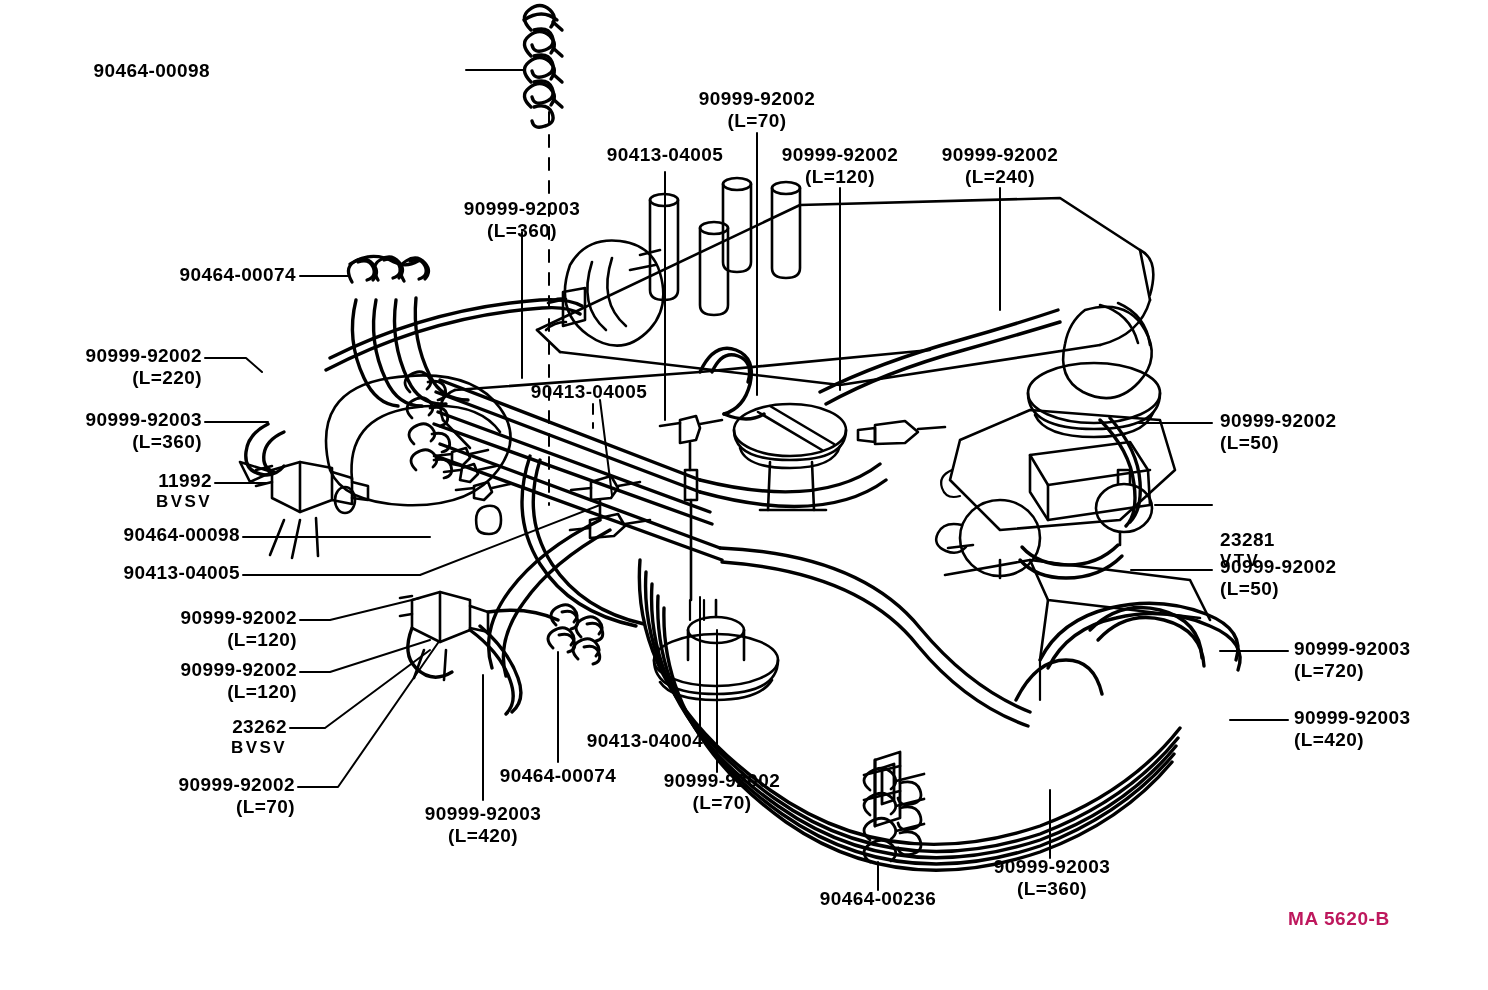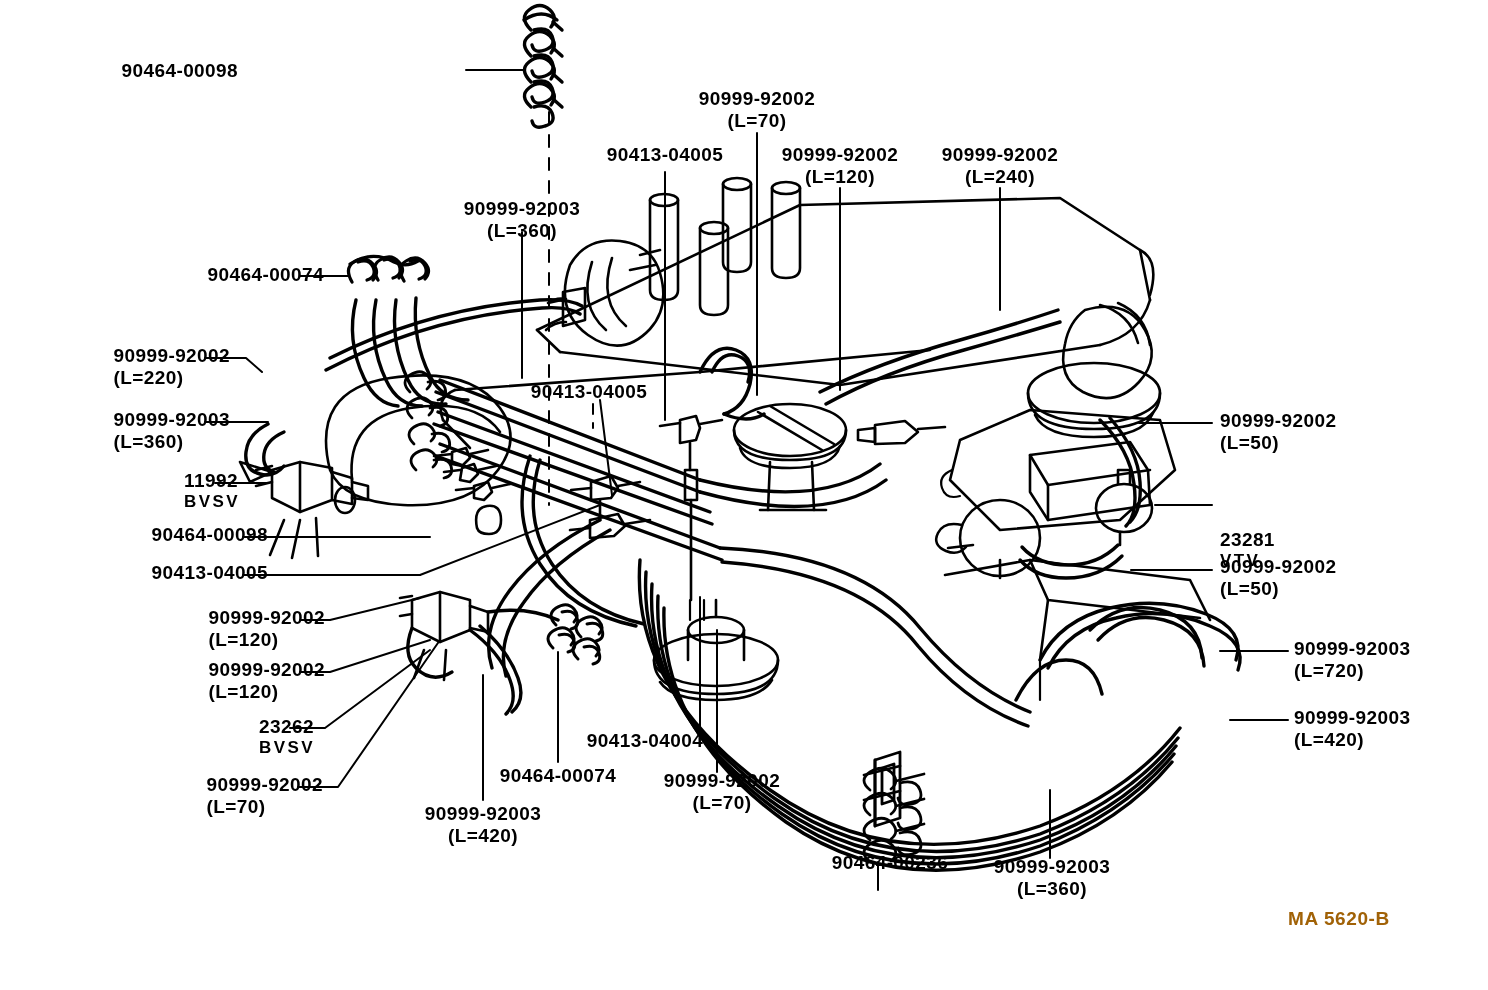--- a/index.html
+++ b/index.html
@@ -15,36 +15,36 @@
     position:absolute;
     font-family:"Liberation Sans", sans-serif;
     font-weight:bold;
     font-size:19px;
     letter-spacing:0.4px;
     color:#000;
     white-space:nowrap;
     line-height:1.18;
   }
   .lbl .l2{display:block;}
-  .ta-r{text-align:left;margin-left:28px;}
+  .ta-r{text-align:right;}
   .ta-l{text-align:left;}
   .ta-c{text-align:center;}
   .sub{
     display:block;
     font-size:17px;
     font-weight:bold;
     letter-spacing:2.4px;
   }
   .code{
     position:absolute;
     font-family:"Liberation Sans", sans-serif;
     font-weight:bold;
     font-size:19px;
     letter-spacing:0.6px;
-    color:#a16207;
+    color:#be185d;
   }
 </style>
 </head>
 <body>
 
 <div id="page">
 
   <svg id="art" viewBox="0 0 1488 990">
     <g fill="none" stroke="#000" stroke-width="2.2" stroke-linecap="round" stroke-linejoin="round">
 
@@ -471,21 +471,21 @@
 
   <div class="lbl ta-c" style="left:645px;top:730px;transform:translateX(-50%);">
     <span>90413-04004</span>
   </div>
 
   <div class="lbl ta-c" style="left:722px;top:770px;transform:translateX(-50%);">
     <span>90999-92002</span>
     <span class="l2">(L=70)</span>
   </div>
 
-  <div class="lbl ta-c" style="left:878px;top:852px;transform:translateX(-50%);margin-left:12px;">
+  <div class="lbl ta-c" style="left:878px;top:888px;transform:translateX(-50%);">
     <span>90464-00236</span>
   </div>
 
   <div class="lbl ta-c" style="left:1052px;top:856px;transform:translateX(-50%);">
     <span>90999-92003</span>
     <span class="l2">(L=360)</span>
   </div>
 
   <div class="lbl ta-l" style="left:1220px;top:410px;">
     <span>90999-92002</span>

